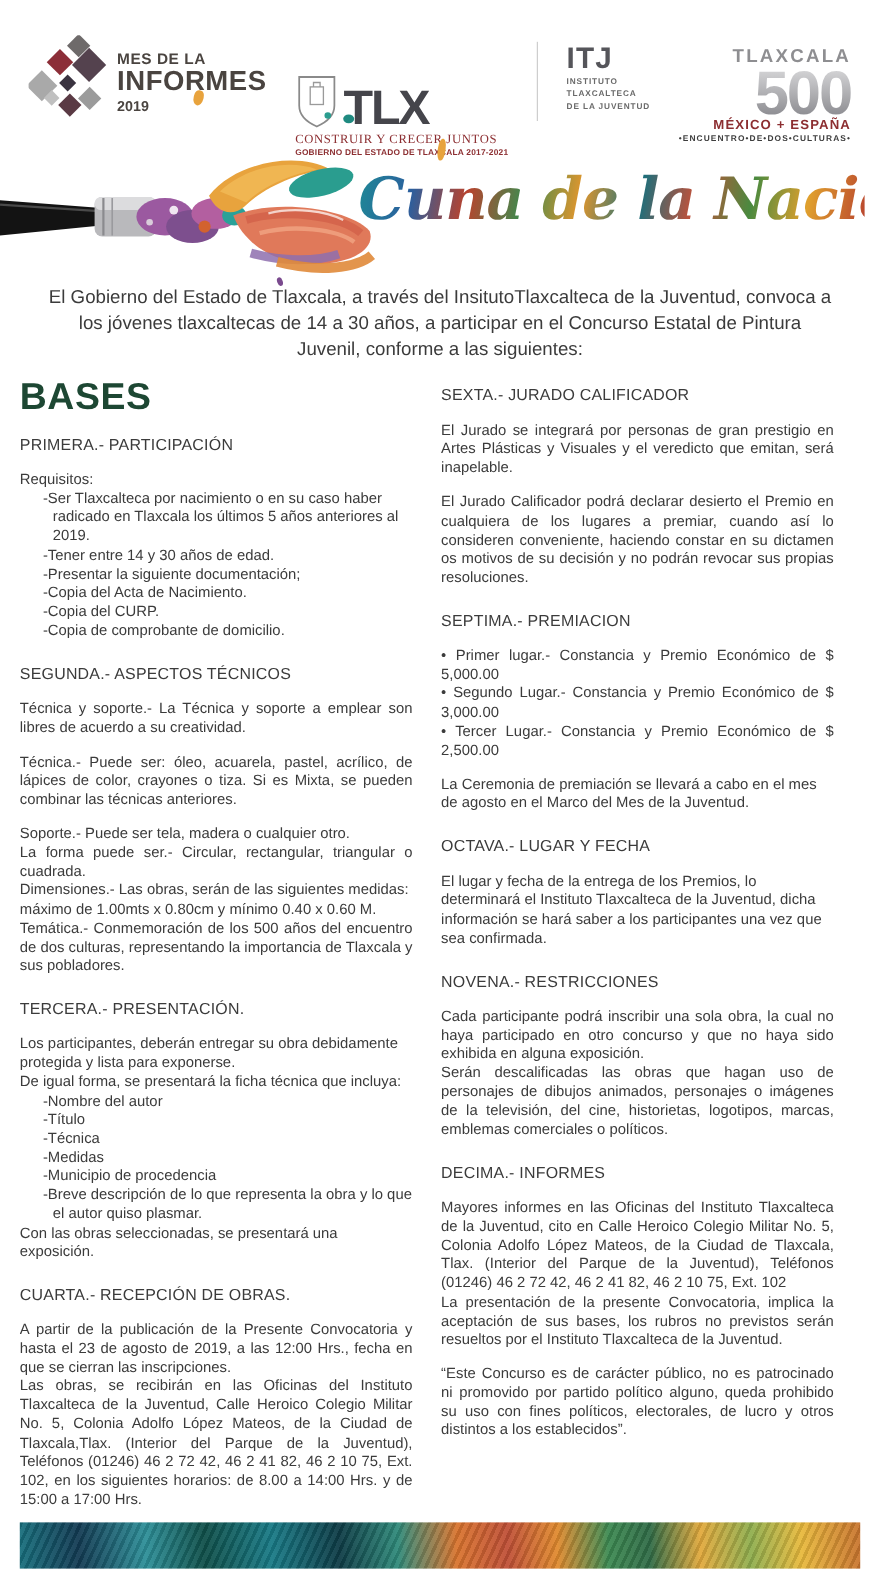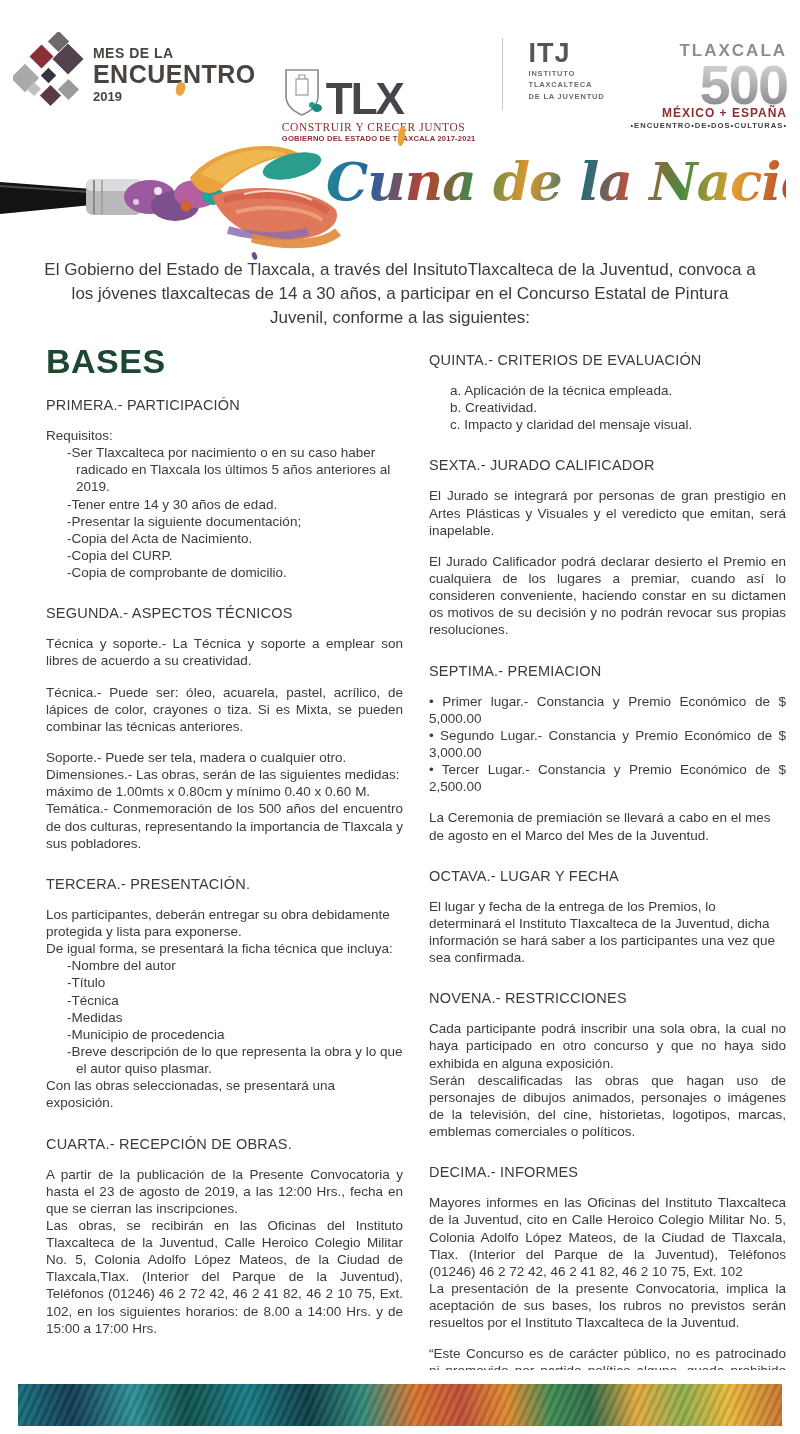--- a/index.html
+++ b/index.html
@@ -51,21 +51,21 @@
   .drip-a{left:176px;top:-52px;width:9px;height:14px;background:#e8a33d;border-radius:50% 50% 60% 60%;transform:rotate(14deg);}
   .drip-b{left:312px;top:-30px;width:10px;height:8px;background:#1f8a80;}
   .drip-c{left:398px;top:-8px;width:7px;height:20px;background:#e8a33d;border-radius:45%;transform:rotate(8deg);}
   .drip-d{left:252px;top:118px;width:5px;height:8px;background:#7a4a8e;transform:rotate(-20deg);}
 
   
   .intro{position:absolute;top:258px;left:42px;width:716px;margin:0;
          font-size:17px;line-height:1.42;text-align:center;color:#3b3b3b;}
 
   
-  .cols{position:absolute;top:342px;left:46px;width:740px;bottom:64px;
+  .cols{position:absolute;top:342px;left:18px;width:740px;bottom:64px;
         display:flex;gap:26px;overflow:hidden;}
   .col{flex:1;min-width:0;}
   .bases{margin:0;font-size:34px;font-weight:800;color:#1d4733;letter-spacing:.5px;}
   .sec-h{font-size:14.5px;font-weight:400;color:#3b3b3b;letter-spacing:.2px;margin:24px 0 14px 0;}
   [data-col="left"] section:first-child .sec-h{margin-top:16px;}
   [data-col="right"] section:first-child .sec-h{margin-top:10px;}
   [data-col] p{margin:0 0 14px 0;font-size:13.5px;line-height:1.27;}
   [data-col] p.tight{margin-bottom:0;}
   [data-col] p.justify{text-align:justify;}
   [data-col] p.gap-top{margin-top:14px;}
@@ -94,21 +94,21 @@
           <rect x="44" y="16" width="22" height="22" fill="#54424e" transform="rotate(45 55 27)"></rect>
           <rect x="2" y="36" width="20" height="20" fill="#a9a9a9" transform="rotate(45 12 46)"></rect>
           <rect x="30" y="38" width="11" height="11" fill="#3a3340" transform="rotate(45 35.5 43.5)"></rect>
           <rect x="48" y="50" width="15" height="15" fill="#9b9b9b" transform="rotate(45 55.5 57.5)"></rect>
           <rect x="30" y="56" width="15" height="15" fill="#5a3a44" transform="rotate(45 37.5 63.5)"></rect>
           <rect x="16" y="52" width="10" height="10" fill="#c0c0c0" transform="rotate(45 21 57)"></rect>
         </g>
       </svg>
       <div class="mes-text">
         <div class="mes-l1">MES DE LA</div>
-        <div class="mes-l2">ENCUENTRO</div>
+        <div class="mes-l2">INFORMES</div>
         <div class="mes-year">2019</div>
       </div>
     </div>
 
     <div class="logo-tlx">
       <div class="tlx-row">
         <svg width="40" height="50" viewBox="0 0 40 50">
           <path d="M4,3 h32 v26 c0,10 -9,16 -16,19 c-7,-3 -16,-9 -16,-19 Z" fill="none" stroke="#8a8a8a" stroke-width="1.6"></path>
           <rect x="14" y="12" width="12" height="16" fill="none" stroke="#9a9a9a" stroke-width="1.2"></rect>
           <path d="M17,12 v-4 h6 v4" fill="none" stroke="#9a9a9a" stroke-width="1.2"></path>
@@ -185,20 +185,21 @@
               <div class="hang-item">-Copia del Acta de Nacimiento.</div>
               <div class="hang-item">-Copia del CURP.</div>
               <div class="hang-item">-Copia de comprobante de domicilio.</div>
             </div>
           </section>
           <section>
             <h3 class="sec-h">SEGUNDA.- ASPECTOS TÉCNICOS</h3>
             <p class="justify ">Técnica y soporte.- La Técnica y soporte a emplear son libres de acuerdo a su creatividad.</p>
             <p class="justify ">Técnica.- Puede ser: óleo, acuarela, pastel, acrílico, de lápices de color, crayones o tiza. Si es Mixta, se pueden combinar las técnicas anteriores.</p>
             <p class="tight ">Soporte.- Puede ser tela, madera o cualquier otro.</p>
+            <p class="justify tight ">La forma puede ser.- Circular, rectangular, triangular o cuadrada.</p>
             <p class="tight ">Dimensiones.- Las obras, serán de las siguientes medidas: máximo de 1.00mts x 0.80cm y mínimo 0.40 x 0.60 M.</p>
             <p class="justify tight ">Temática.- Conmemoración de los 500 años del encuentro de dos culturas, representando la importancia de Tlaxcala y sus pobladores.</p>
           </section>
           <section>
             <h3 class="sec-h">TERCERA.- PRESENTACIÓN.</h3>
             <p class="tight ">Los participantes, deberán entregar su obra debidamente protegida y lista para exponerse.</p>
             <p class="tight ">De igual forma, se presentará la ficha técnica que incluya:</p>
             <div class="hang-list">
               <div class="hang-item">-Nombre del autor</div>
               <div class="hang-item">-Título</div>
@@ -212,28 +213,20 @@
           <section>
             <h3 class="sec-h">CUARTA.- RECEPCIÓN DE OBRAS.</h3>
             <p class="justify tight ">A partir de la publicación de la Presente Convocatoria y hasta el 23 de agosto de 2019, a las 12:00 Hrs., fecha en que se cierran las inscripciones.</p>
             <p class="justify tight ">Las obras, se recibirán en las Oficinas del Instituto Tlaxcalteca de la Juventud, Calle Heroico Colegio Militar No. 5, Colonia Adolfo López Mateos, de la Ciudad de Tlaxcala,Tlax. (Interior del Parque de la Juventud), Teléfonos (01246) 46 2 72 42, 46 2 41 82, 46 2 10 75, Ext. 102, en los siguientes horarios: de 8.00 a 14:00 Hrs. y de 15:00 a 17:00 Hrs.</p>
           </section>
         </div>
     </div>
     <div class="col">
       <div data-col="right">
           <section>
-            <h3 class="sec-h">QUINTA.- CRITERIOS DE EVALUACIÓN</h3>
-            <div class="hang-list">
-              <div class="hang-item">a. Aplicación de la técnica empleada.</div>
-              <div class="hang-item">b. Creatividad.</div>
-              <div class="hang-item">c. Impacto y claridad del mensaje visual.</div>
-            </div>
-          </section>
-          <section>
             <h3 class="sec-h">SEXTA.- JURADO CALIFICADOR</h3>
             <p class="justify ">El Jurado se integrará por personas de gran prestigio en Artes Plásticas y Visuales y el veredicto que emitan, será inapelable.</p>
             <p class="justify tight ">El Jurado Calificador podrá declarar desierto el Premio en cualquiera de los lugares a premiar, cuando así lo consideren conveniente, haciendo constar en su dictamen os motivos de su decisión y no podrán revocar sus propias resoluciones.</p>
           </section>
           <section>
             <h3 class="sec-h">SEPTIMA.- PREMIACION</h3>
             <p class="justify tight ">• Primer lugar.- Constancia y Premio Económico de $ 5,000.00</p>
             <p class="justify tight ">• Segundo Lugar.- Constancia y Premio Económico de $ 3,000.00</p>
             <p class="justify tight ">• Tercer Lugar.- Constancia y Premio Económico de $ 2,500.00</p>
             <p class="tight gap-top">La Ceremonia de premiación se llevará a cabo en el mes de agosto en el Marco del Mes de la Juventud.</p>

